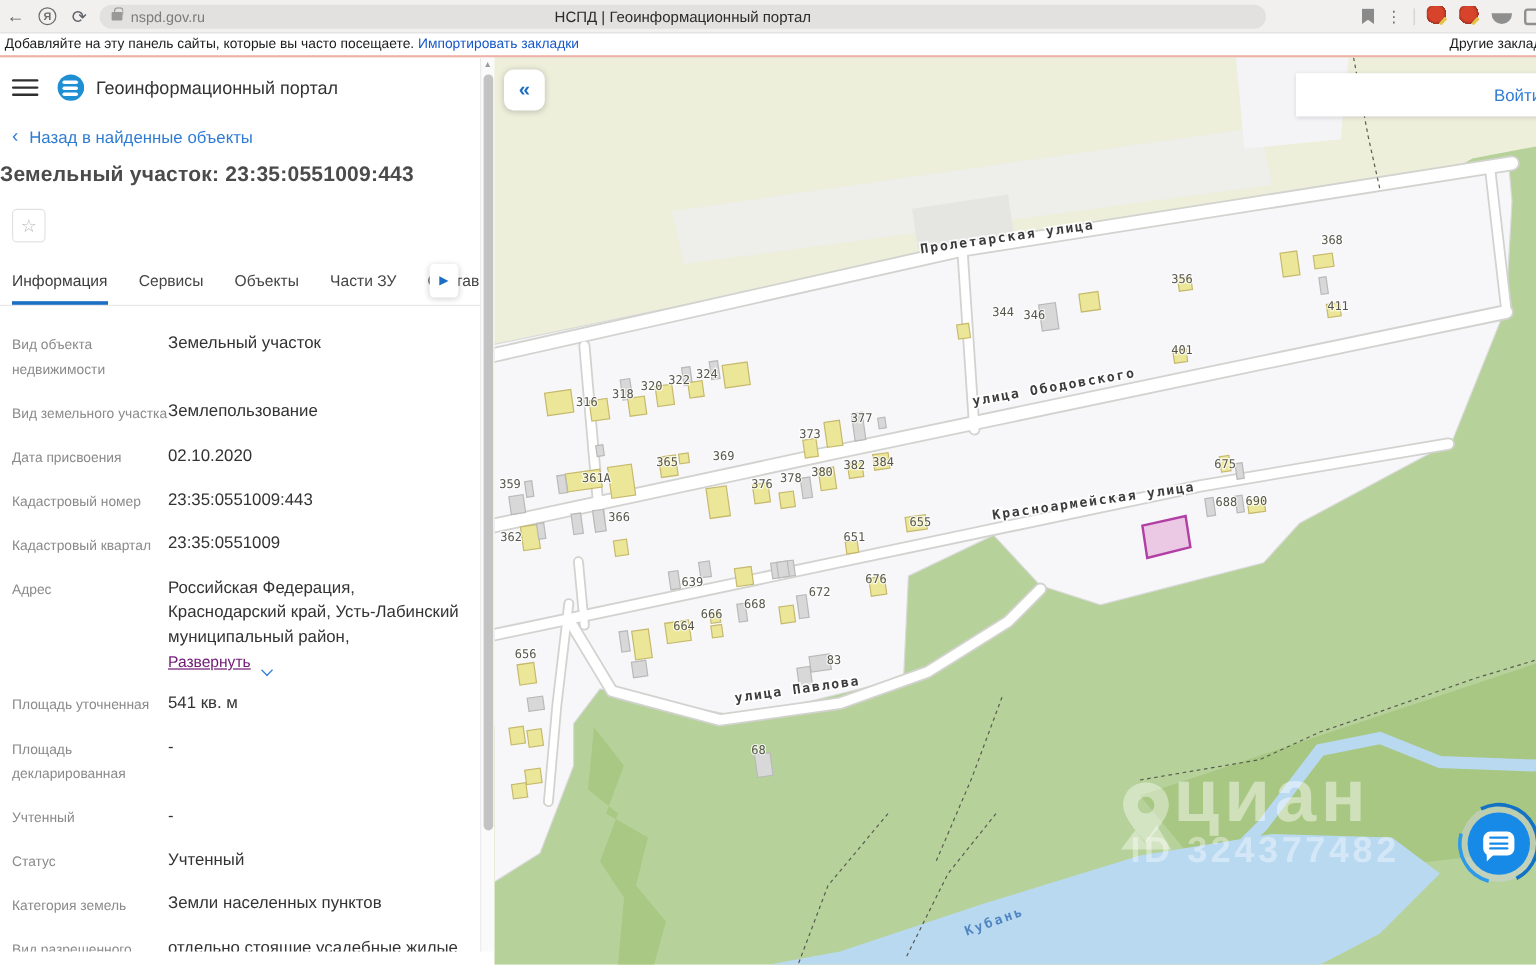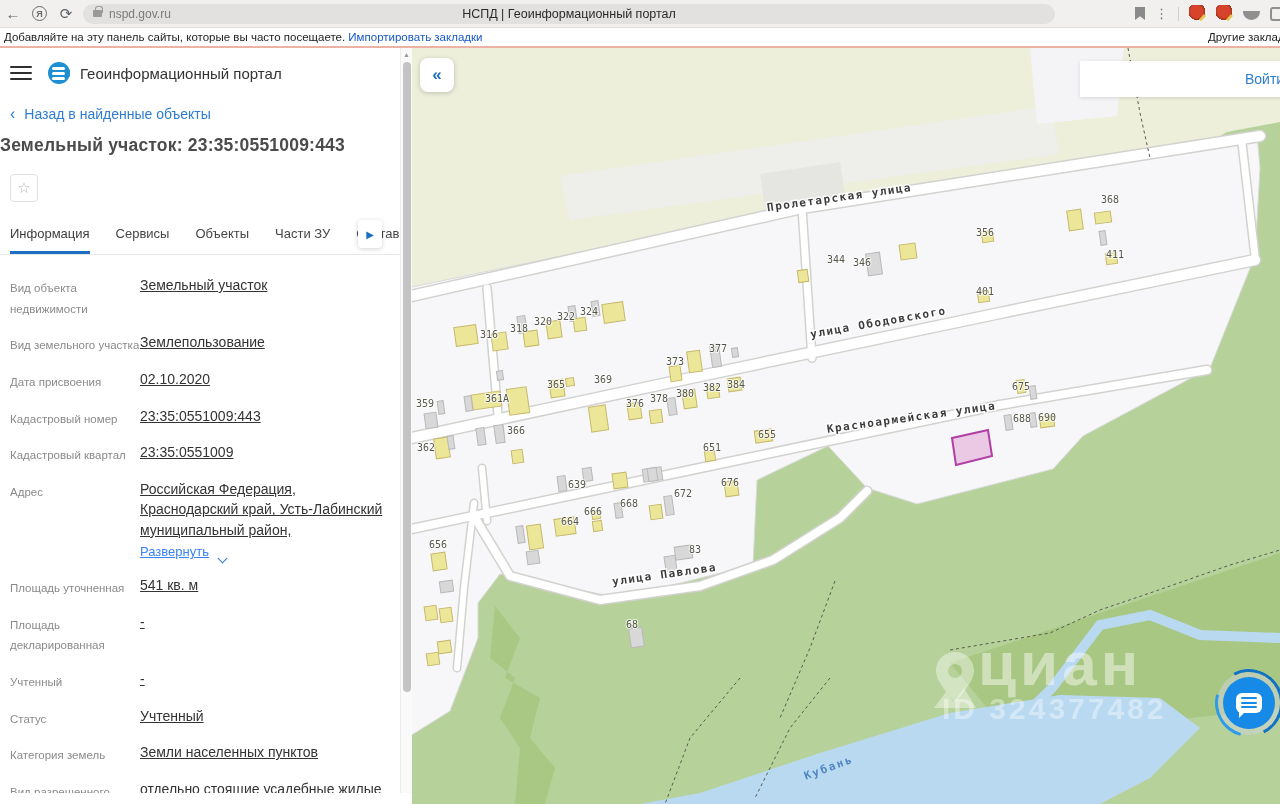--- a/index.html
+++ b/index.html
@@ -44,22 +44,22 @@
   .back-chev { font-size:16px; line-height:1; }
   .obj-title { margin:13px 0 0 0; font-size:17.5px; font-weight:600; color:#4b4b4b; letter-spacing:.2px; }
   .star-btn { margin:18px 0 0 10px; width:28px; height:28px; border:1px solid #e2e2e2; border-radius:4px; background:#fff; color:#b9b9b9; font-size:15px; display:flex; align-items:center; justify-content:center; cursor:pointer; }
   .tabs { position:relative; margin-top:16px; display:flex; border-bottom:1px solid #e8e8e8; padding-left:10px; }
   .tab { font-size:13px; color:#454545; padding:8px 0 10px; margin-right:26px; cursor:pointer; white-space:nowrap; }
   .tab.active { color:#3c3c3c; border-bottom:3px solid #1b6ec2; }
   .tab-next { position:absolute; right:18px; top:2px; width:24px; height:28px; background:#fff; box-shadow:0 1px 5px rgba(0,0,0,.18); border-radius:4px; color:#1b6ec2; font-size:10px; display:flex; align-items:center; justify-content:center; cursor:pointer; }
   .fields { padding:20px 0 0 10px; }
   .frow { display:flex; margin-bottom:13px; }
   .flabel { width:130px; flex:0 0 130px; font-size:11.5px; color:#8a8a8a; line-height:1.8; padding-top:3px; }
-  .fvalue { font-size:14px; color:#333; line-height:1.45; max-width:252px;text-decoration:underline; }
-  .expand { margin-top:3px; color:#3b82f6; font-size:13px; text-decoration:underline; cursor:pointer; display:inline-flex; align-items:flex-end; }
+  .fvalue { font-size:14px; color:#333; line-height:1.45; max-width:252px; }
+  .expand { margin-top:3px; color:#701a75; font-size:13px; text-decoration:underline; cursor:pointer; display:inline-flex; align-items:flex-end; }
   .expand .chev { display:inline-block; width:7px; height:7px; border-right:1.6px solid #2f7cd3; border-bottom:1.6px solid #2f7cd3; transform:rotate(45deg); margin-left:10px; margin-top:-4px; }
   .p-scroll { position:absolute; right:0; top:0; width:12px; height:756px; background:#fafafa; border-left:1px solid #ececec; }
   .p-scroll .arr { position:absolute; top:3px; left:2px; font-size:7px; color:#9a9a9a; }
   .p-thumb { position:absolute; left:2px; top:14px; width:8px; height:630px; background:#c3c3c3; border-radius:4px; }
 
   
   .map { position:absolute; left:412px; top:48px; width:868px; height:756px; background:#edefdb; overflow:hidden; }
   .map svg text { font-family:"DejaVu Sans Mono", monospace; }
   .pnum { font-size:10px; fill:#56564a; paint-order:stroke; stroke:rgba(255,255,255,.75); stroke-width:2px; text-anchor:middle; }
   .street { font-size:11px; fill:#3c3c3c; letter-spacing:1.5px; paint-order:stroke; stroke:rgba(255,255,255,.85); stroke-width:3px; text-anchor:middle; font-weight:bold; }

